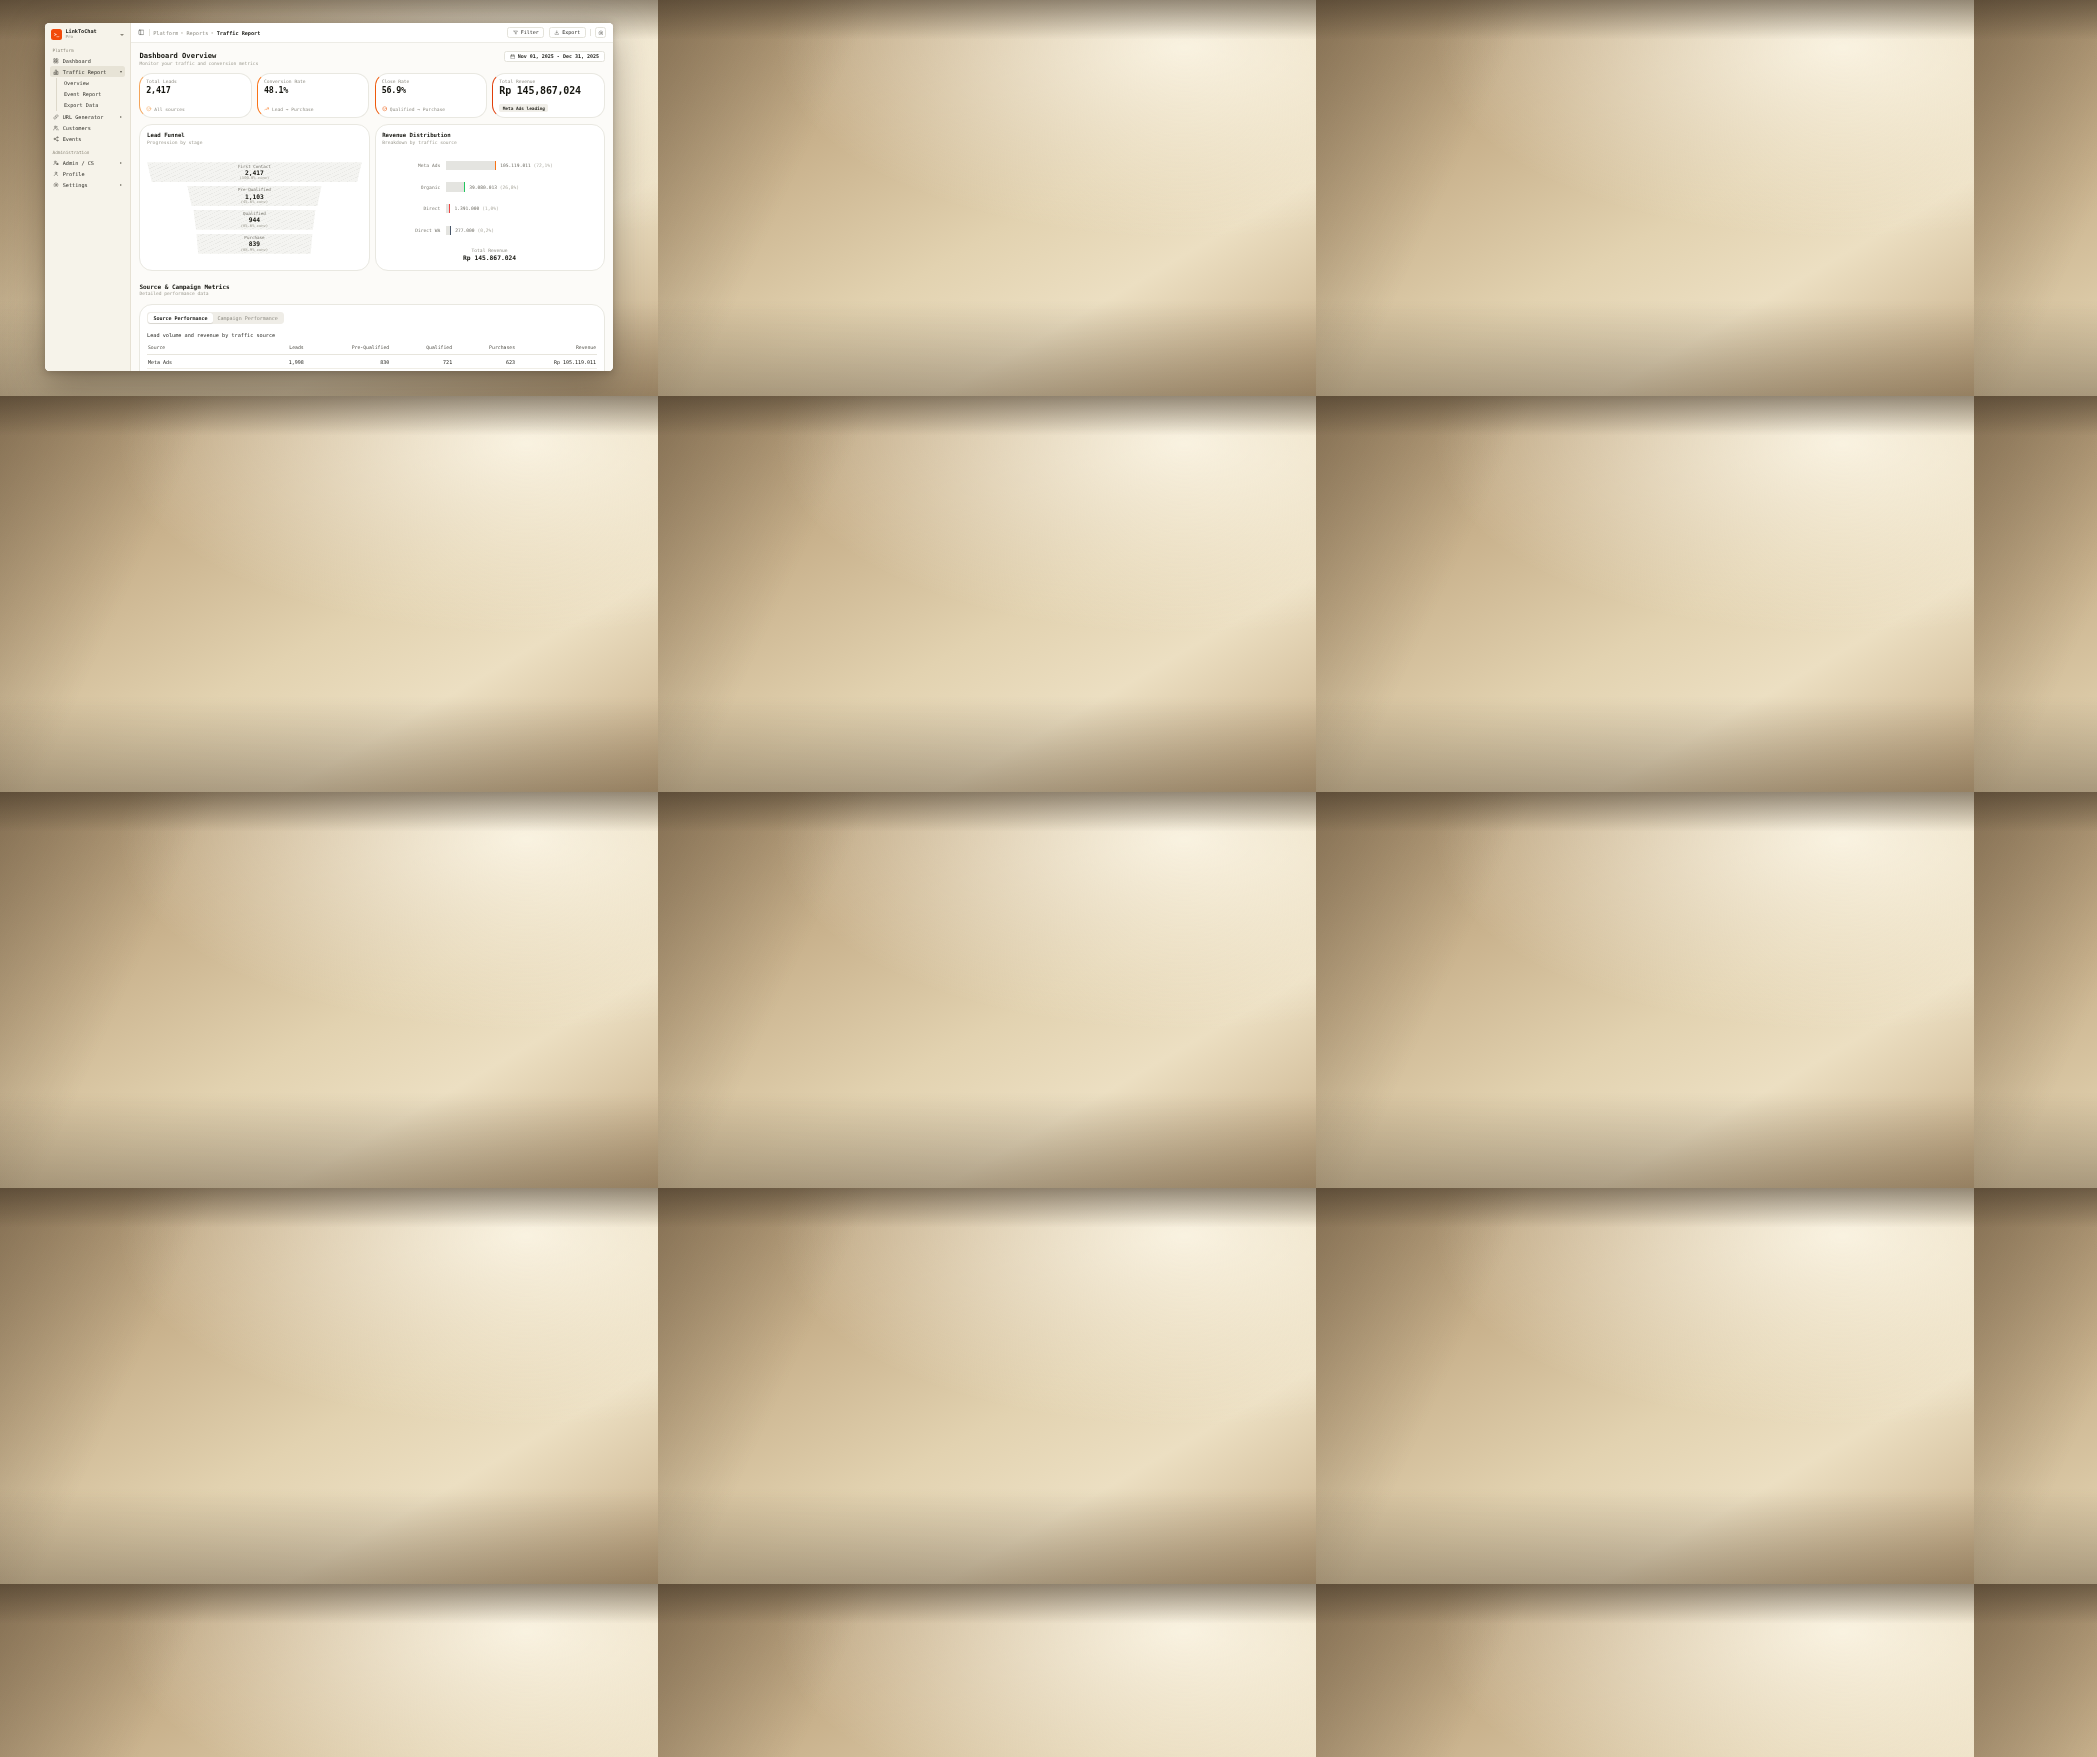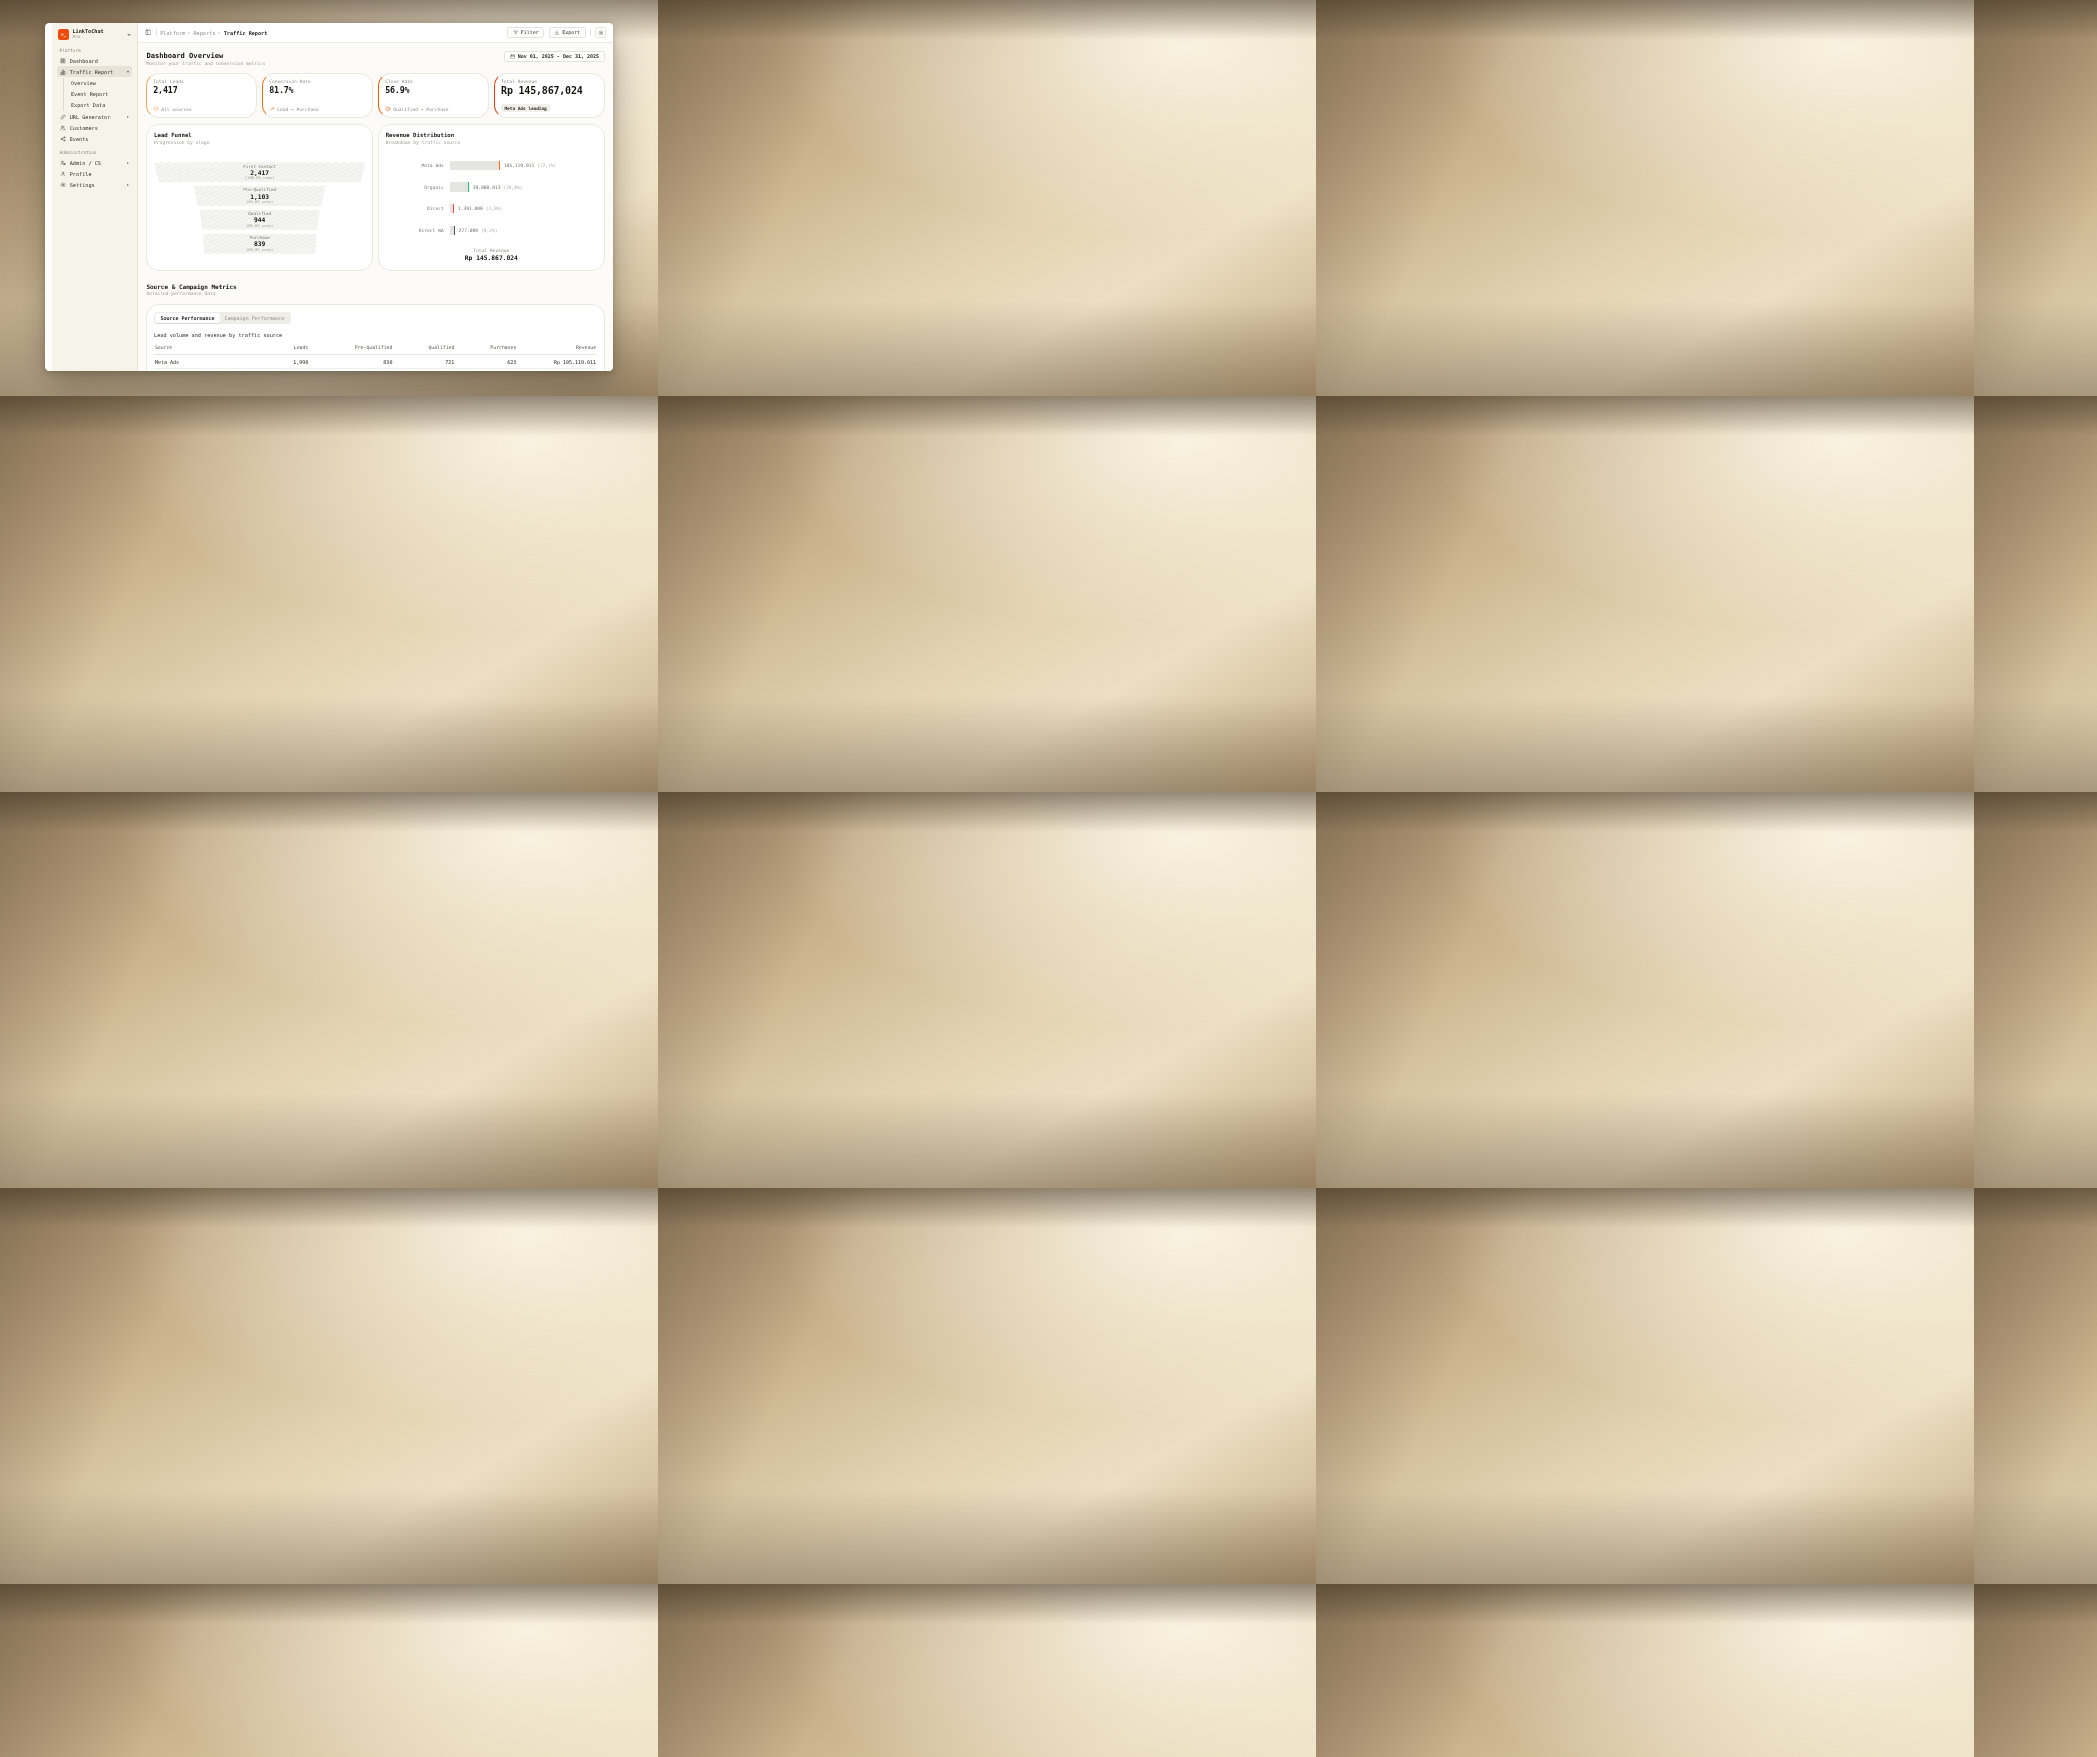--- a/index.html
+++ b/index.html
@@ -12,21 +12,20 @@
       linear-gradient(to top, rgba(84,67,46,.42), rgba(84,67,46,0) 24%),
       linear-gradient(115deg, rgba(70,55,38,.38) 0%, rgba(70,55,38,0) 26%),
       radial-gradient(62% 48% at 80% 12%, rgba(252,246,230,.92), rgba(252,246,230,0)),
       linear-gradient(150deg, #a88f6c 0%, #c9b28d 30%, #e2d2b0 55%, #ecdfc2 72%, #c4ab85 100%);
     position:relative;
   }
   .window {
     position:absolute; left:45px; top:23px; width:568px; height:348px;
     background:#fff; border-radius:4.2px; overflow:hidden; display:flex;
     box-shadow:0 13.4px 38px rgba(48,36,22,.40), 0 1.7px 7.6px rgba(48,36,22,.25);
-    padding-left:7px;
   }
   
   .sidebar {
     width:86px; min-width:86px; background:#f6f3ea; border-right:0.4px solid #e6e1d4;
     padding:4.2px 5px; display:flex; flex-direction:column; font-size:5.2px; color:#2d2c26;
   }
   .s-head { display:flex; align-items:center; gap:3.4px; padding:1.7px 0.8px 2.5px; }
   .logo {
     width:11.3px; height:11.3px; border-radius:2.5px; background:#f24a0a; color:#fff;
     display:flex; align-items:center; justify-content:center;
@@ -285,21 +284,21 @@
           <div class="f">
             <svg width="5.5" height="5.5" viewBox="0 0 24 24" style="stroke:#f4a55a;fill:none;stroke-width:2;stroke-linecap:round;stroke-linejoin:round">
                 <circle cx="12" cy="12" r="9"></circle>
                 <path d="M8.5 12.3l2.4 2.4 4.6-5"></path>
               </svg>
             <span>All sources</span>
           </div>
         </div>
         <div class="card stat" style="border-left:1.3px solid #f97316">
           <div class="k">Conversion Rate</div>
-          <div class="v">81.7%</div>
+          <div class="v">48.1%</div>
           <div class="f">
             <svg width="5.5" height="5.5" viewBox="0 0 24 24" style="stroke:#f97316;fill:none;stroke-width:2;stroke-linecap:round;stroke-linejoin:round">
                 <path d="M3 17.5l5.5-5.5 4 4L20 8"></path>
                 <path d="M14.5 8H20v5.5"></path>
               </svg>
             <span>Lead → Purchase</span>
           </div>
         </div>
         <div class="card stat" style="border-left:1.3px solid #ee5a0b">
           <div class="k">Close Rate</div>

